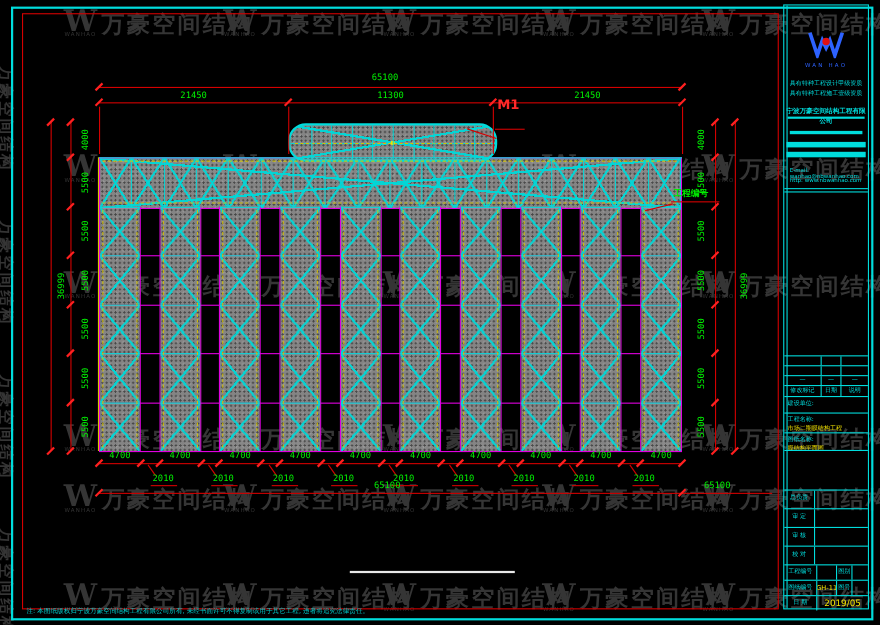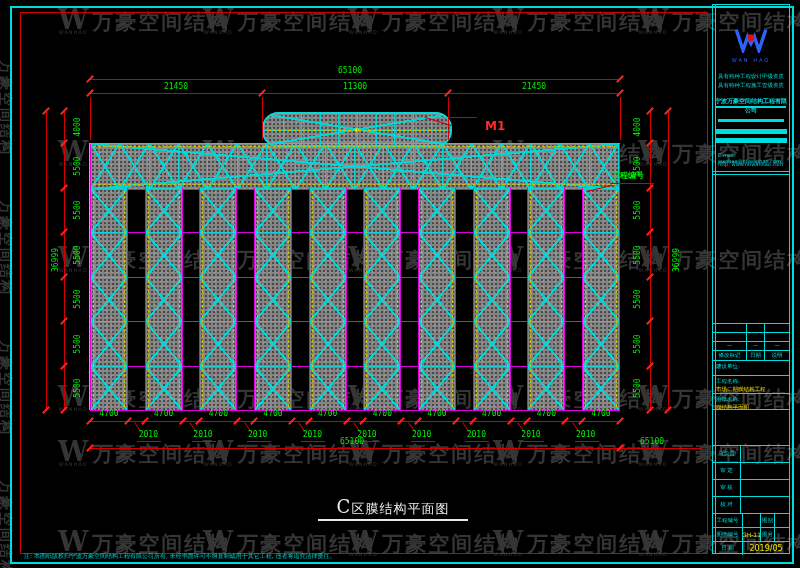--- a/index.html
+++ b/index.html
@@ -531,29 +531,28 @@
       <div class="cdiv" style="left: 37.2px;"></div>
       <div class="cdiv" style="left: 55.8px;"></div>
       <div class="cdiv" style="left: 74.4px;"></div>
       <div class="cdiv" style="left: 93px;"></div>
       <div class="cdiv" style="left: 111.6px;"></div>
       <div class="cdiv" style="left: 130.2px;"></div>
       <div class="cdiv" style="left: 148.8px;"></div>
       <div class="cdiv" style="left: 167.4px;"></div>
     </div>
 
-  <div class="red-note" style="left:452px;top:120px;margin-left:33px;">M1</div>
+  <div class="red-note" style="left:452px;top:89px;">M1</div>
   <div class="hl" style="left:450px;top:117px;width:27px;"></div>
   <div class="hl" style="left:424px;top:121px;width:28px;transform:rotate(18deg);"></div>
 
   <div class="green-note" style="left:612px;top:172px;">工程编号</div>
   <div class="hl" style="left:610px;top:183px;width:44px;"></div>
   <div class="hl" style="left:586px;top:188px;width:26px;transform:rotate(-14deg);"></div>
 
-  <div class="sheet-title" style="left:393px;top:498px;">C区膜结构平面图</div>
   <div class="sheet-underline" style="left:318px;top:519px;width:150px;"></div>
 
   <div class="footer-note" style="left:24px;top:553px;">注: 本图纸版权归宁波万豪空间结构工程有限公司所有, 未经书面许可不得复制或用于其它工程, 违者将追究法律责任。</div>
 
   <div id="titleblock">
     <div class="inner-line"></div>
 
     <div class="tb-center" style="top:22px;">
       <svg width="34" height="26" viewBox="0 0 30 22">
         <path d="M2 2 L8 20 L12 8 L15 14 L18 8 L22 20 L28 2" stroke="#2d62ff" stroke-width="3" fill="none"></path>

